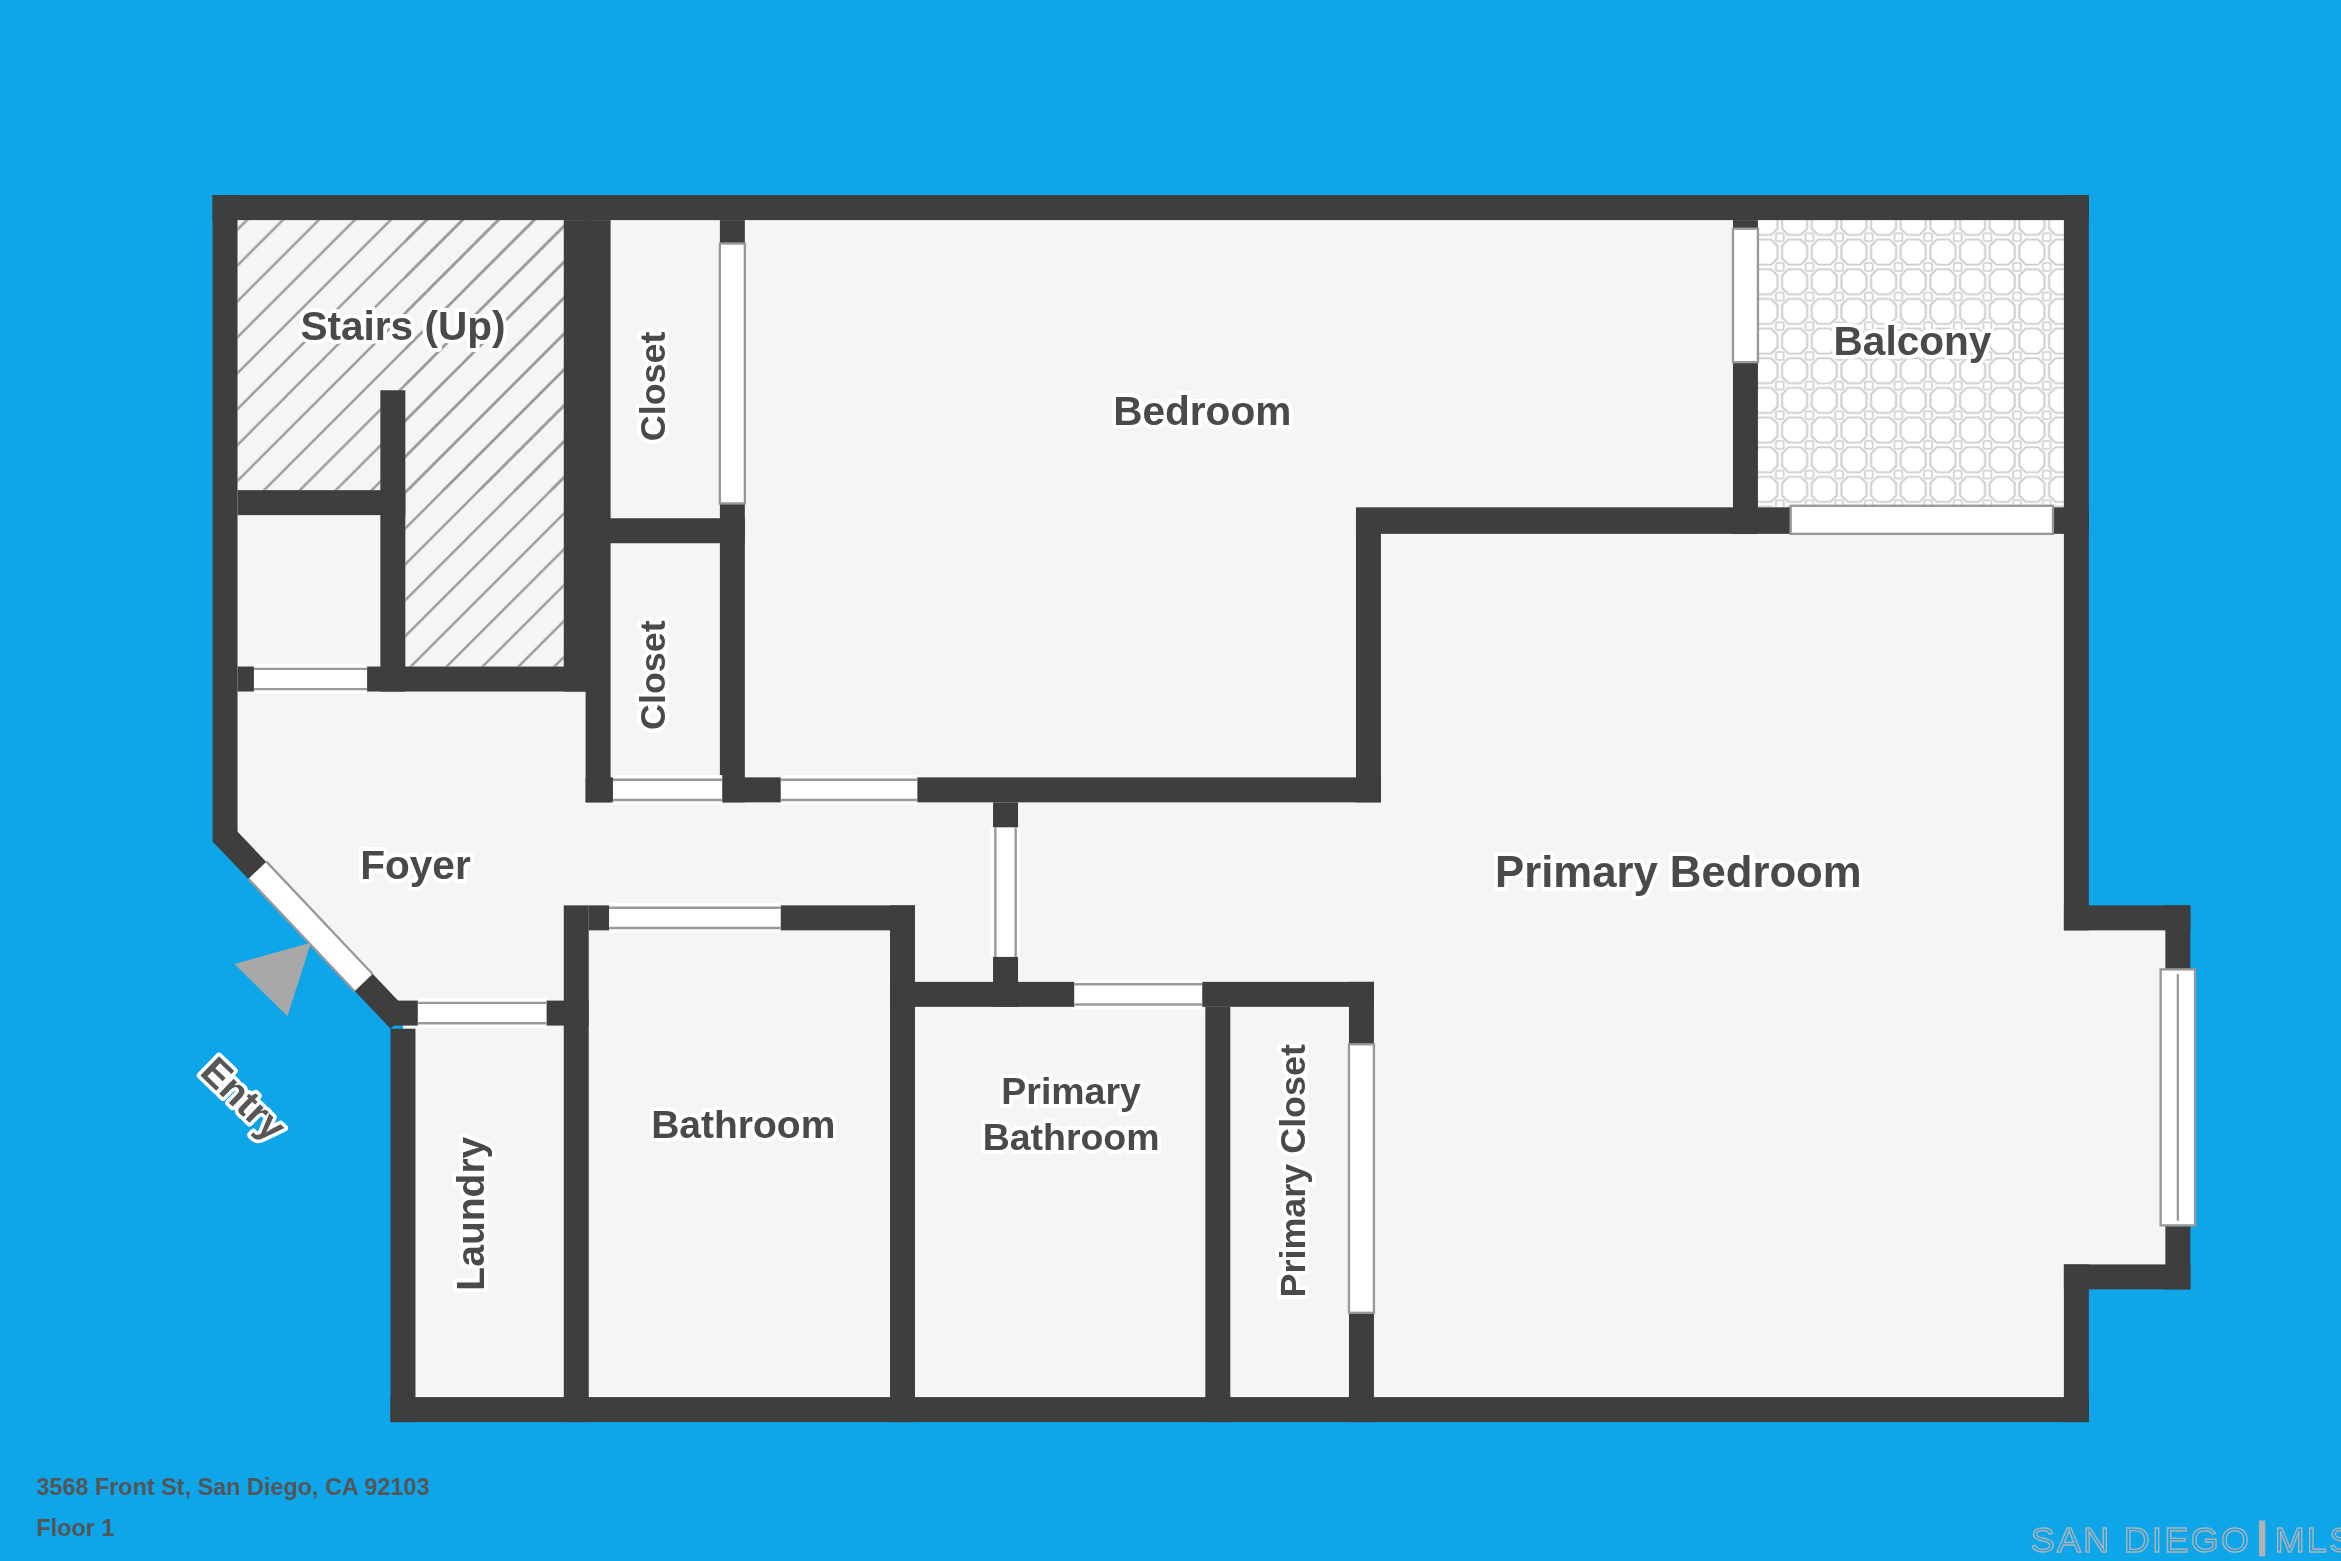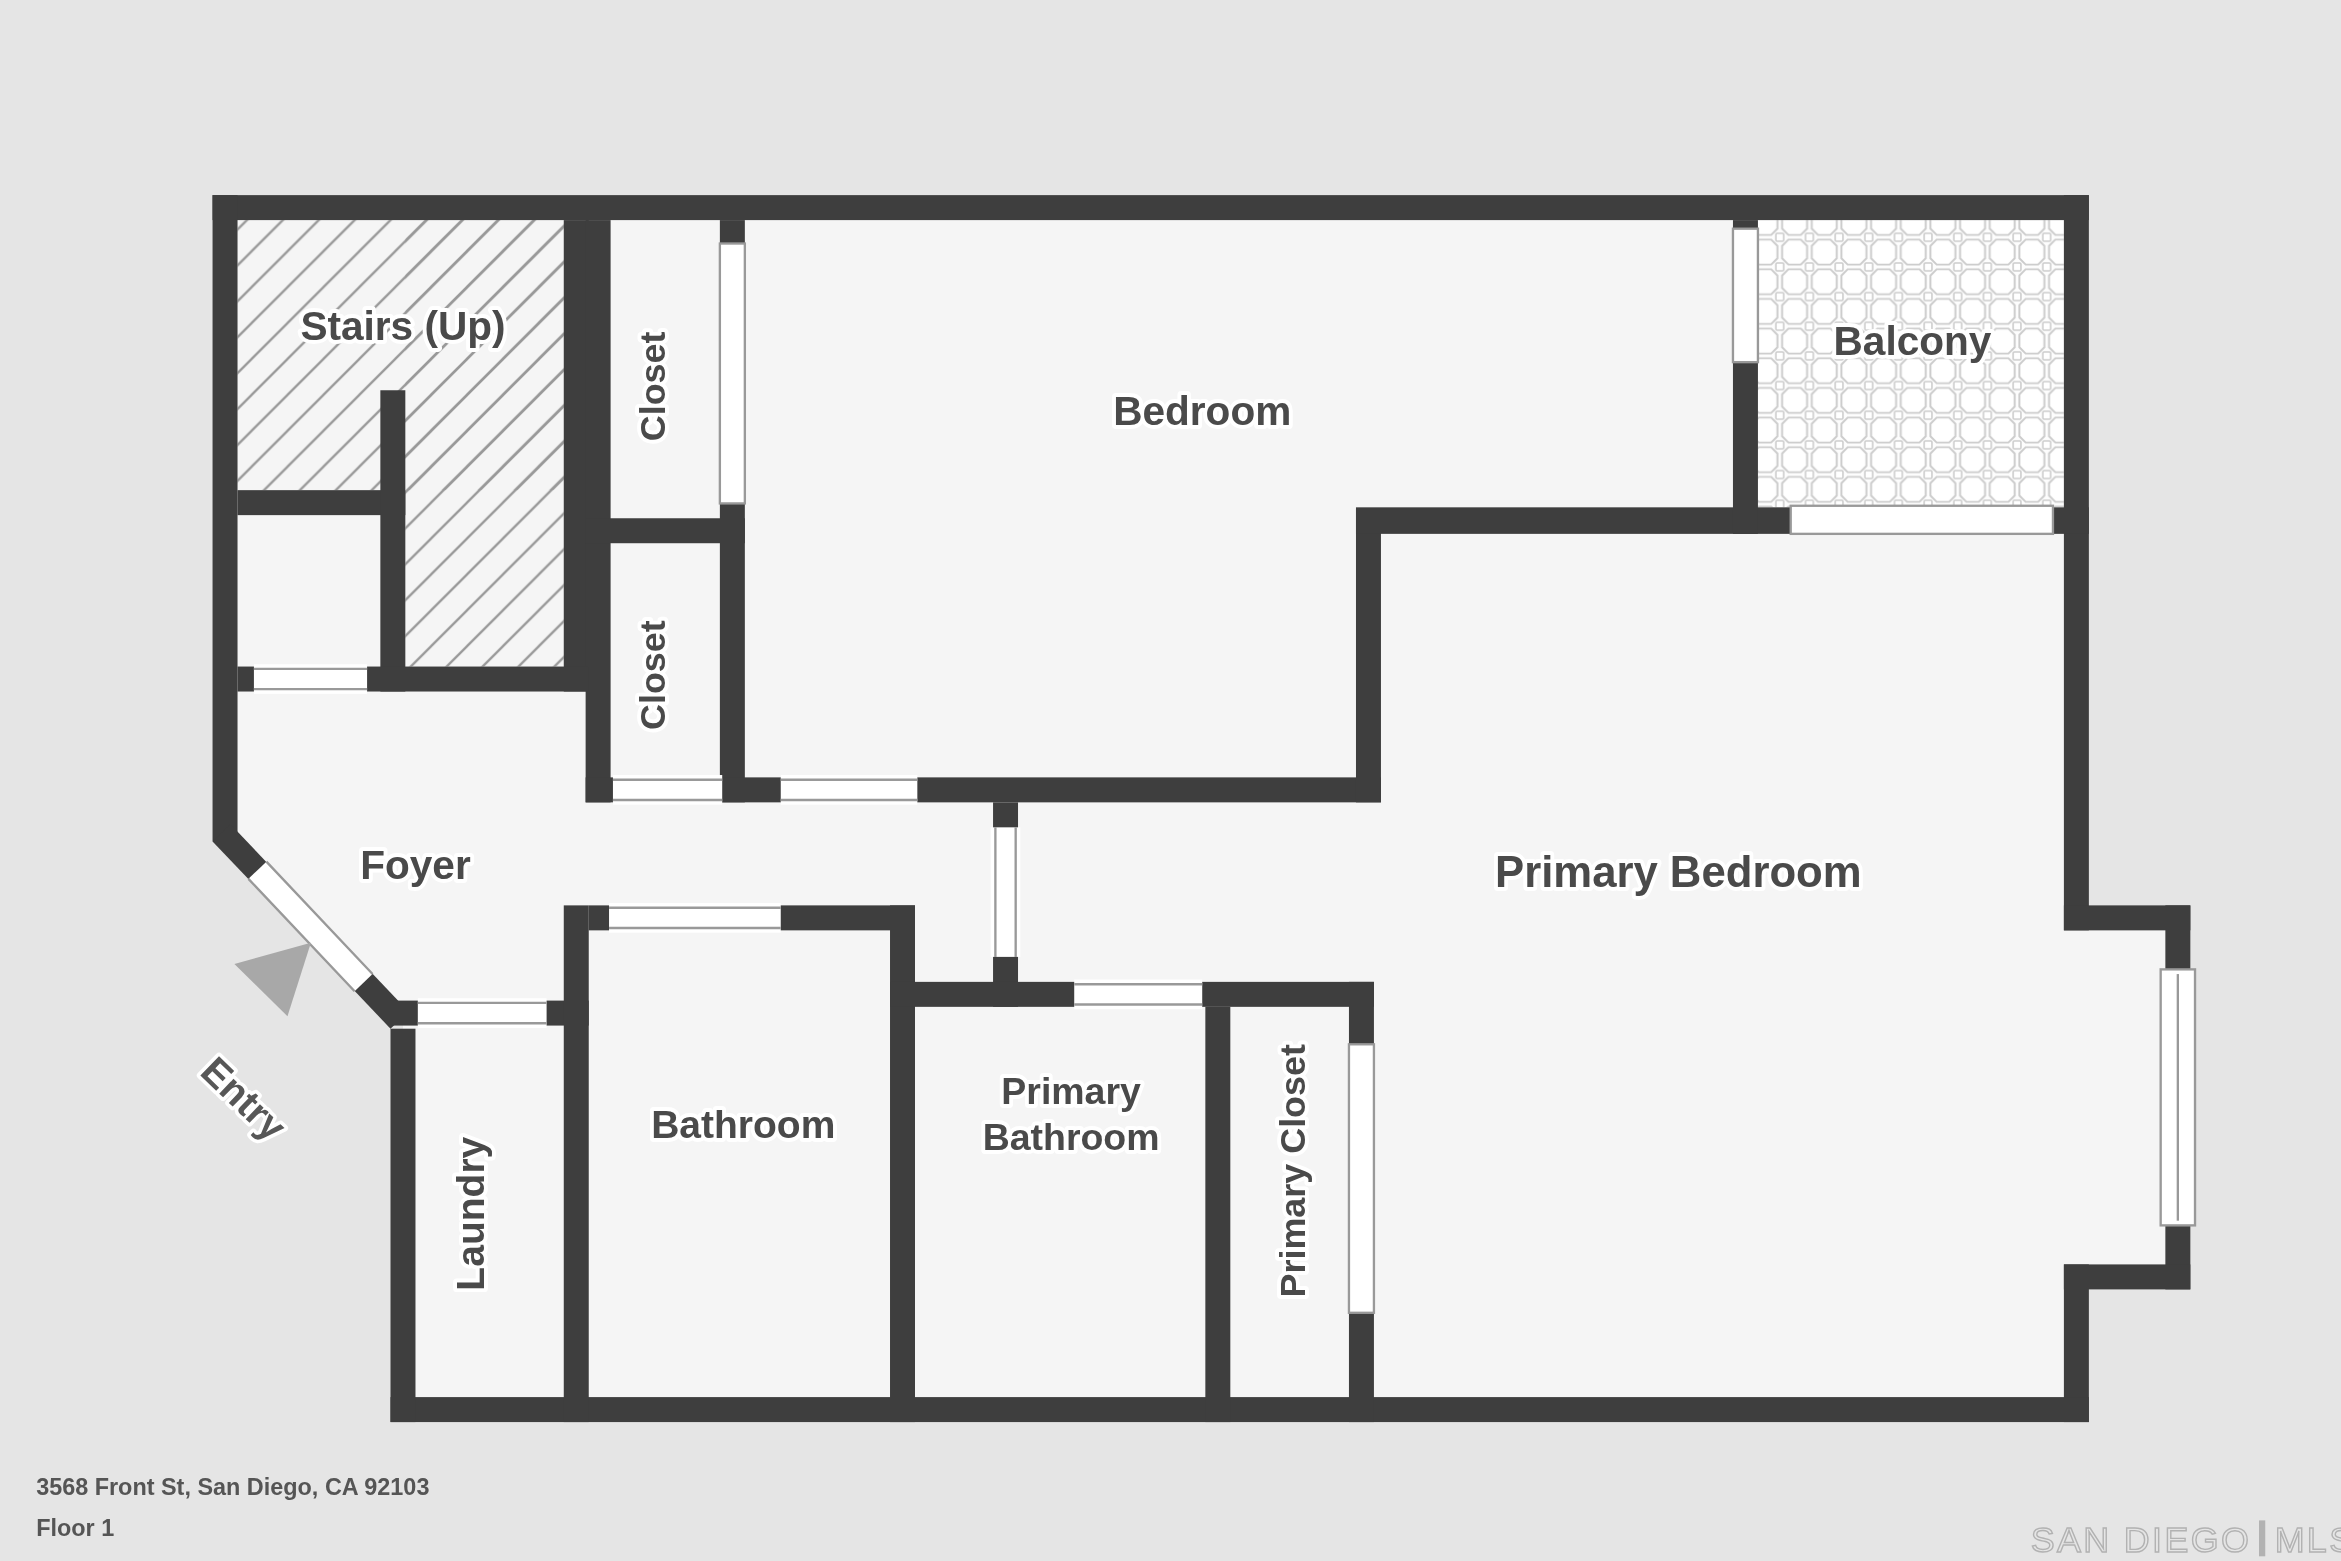--- a/index.html
+++ b/index.html
@@ -1,16 +1,16 @@
 <!DOCTYPE html>
 <html style="font-size:12.5px"><head>
 <meta charset="utf-8">
 <style>
   html,body{margin:0;padding:0;background:#ffffff;}
-  .stage{position:relative;width:2342px;height:1561px;background:#e5e5e5;overflow:hidden;}
+  .stage{position:relative;width:2342px;height:1561px;background:#0ea5e9;overflow:hidden;}
   svg{display:block;}
   text{font-family:"Liberation Sans","DejaVu Sans",sans-serif;}
   .room-label{font-weight:bold;fill:#4a4a4a;paint-order:stroke;stroke:#ffffff;stroke-width:10px;stroke-linejoin:round;}
   .entry-label{font-weight:bold;fill:#575757;paint-order:stroke;stroke:#ffffff;stroke-width:9px;stroke-linejoin:round;}
   .footer-label{font-weight:bold;fill:#555555;}
   .wm{font-weight:normal;fill:none;stroke:#b2b2b2;stroke-width:1.8px;letter-spacing:3px;}
 </style>
 </head>
 <body>
 

